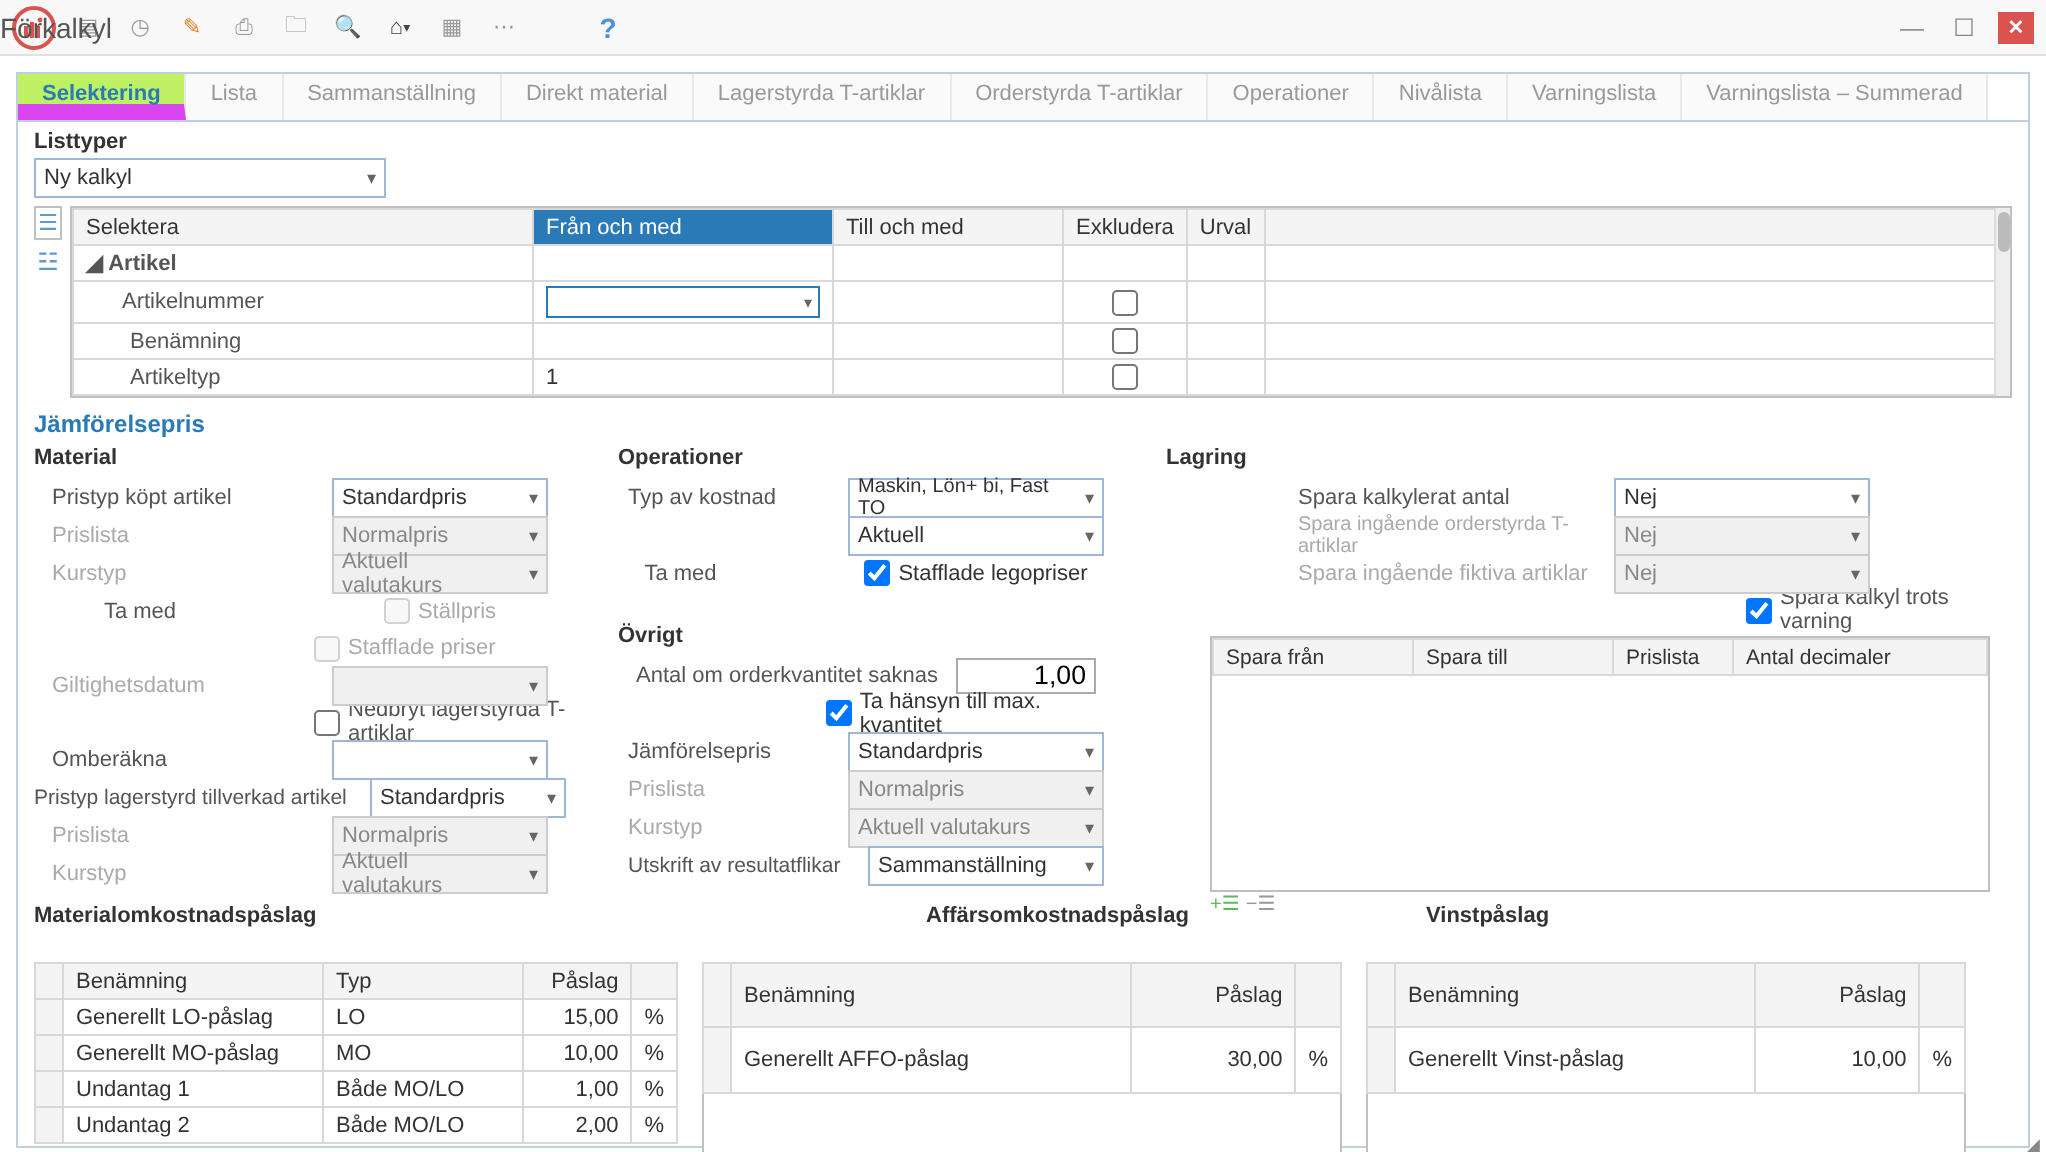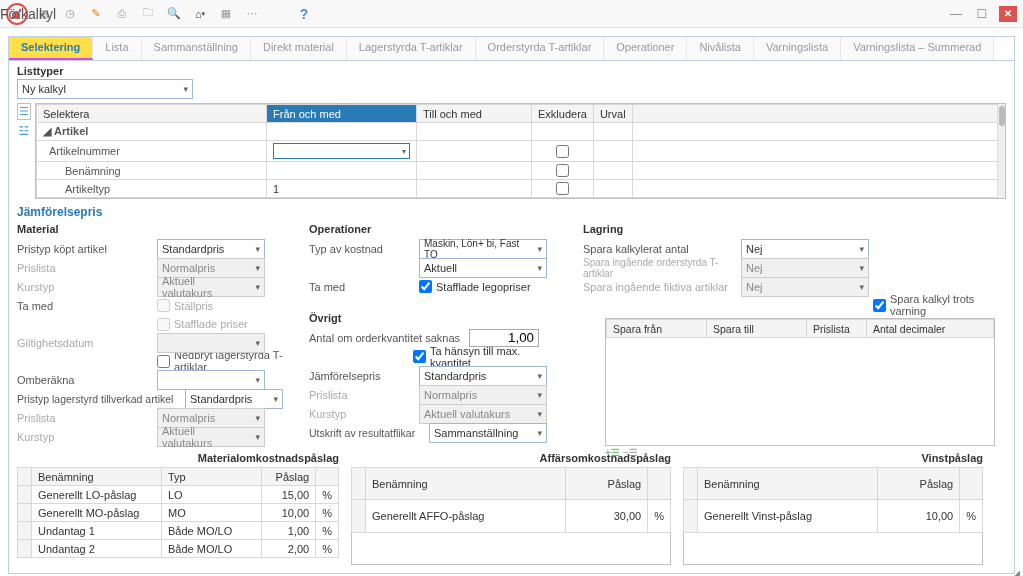--- a/index.html
+++ b/index.html
@@ -21,21 +21,21 @@
 .titlebar .win-controls { margin-left: auto; display: flex; gap: 8px; align-items: center; }
 .titlebar .win-btn { width: 18px; height: 14px; display: flex; align-items: center; justify-content: center; color: #888; font-size: 12px; }
 .titlebar .close-btn { background: #d9534f; color: #fff; width: 18px; height: 16px; font-size: 10px; font-weight: bold; }
 
 
 .content { border: 1px solid #bfcfe0; margin: 8px; padding: 0; height: 538px; background: #fff; position: relative; }
 
 
 .tabstrip { display: flex; border-bottom: 1px solid #bfcfe0; height: 24px; }
 .tab { padding: 4px 12px; color: #999; border-right: 1px solid #e8e8e8; background: #fafafa; cursor: pointer; }
-.tab.active { background: #fde047; color: #2a7ab8; border-bottom: 2px solid #d946ef; font-weight: 600; }
+.tab.active { background: #bef264; color: #2a7ab8; border-bottom: 8px solid #d946ef; font-weight: 600; }
 
 
 .section-pad { padding: 4px 8px 0; }
 .label-bold { font-weight: 600; color: #333; }
 .combo, .combo-sm { height: 20px; border: 1px solid #9db8d6; background: #fff; padding: 0 18px 0 4px; font-size: 11px; display: flex; align-items: center; position: relative; }
 .combo::after, .combo-sm::after { content: "▾"; position: absolute; right: 4px; color: #666; font-size: 9px; }
 .combo.disabled, .combo-sm.disabled { background: #f0f0f0; color: #888; border-color: #ccc; }
 .combo-sm { width: 108px; }
 
 
@@ -51,39 +51,39 @@
 .sel-grid input[type=checkbox] { margin: 0 auto; display: block; }
 .scroll-dot { width: 8px; background: #eee; position: absolute; right: 0; top: 0; bottom: 0; border-left: 1px solid #ddd; }
 .scroll-thumb { background: #bbb; width: 6px; height: 20px; margin: 2px auto; border-radius: 3px; }
 
 
 .settings { padding: 6px 8px; }
 .settings h3 { color: #2a7ab8; font-size: 12px; font-weight: 600; margin-bottom: 4px; }
 .settings .cols { display: flex; gap: 26px; }
 .col { flex: 0 0 auto; }
 .col h4 { font-weight: 600; margin-bottom: 4px; font-size: 11px; }
-.form-row { display: flex; align-items: center; height: 19px; margin-bottom: 0px; }
+.form-row { display: flex; align-items: center; height: 19px; margin-bottom: 0px; justify-content: center; }
 .form-row label { width: 140px; color: #555; }
 .form-row.disabled label { color: #aaa; }
 .chk-row { display: flex; align-items: center; gap: 4px; color: #555; height: 18px; margin-bottom: 0px; }
 .chk-row input { margin-left: 140px; }
 .chk-row.no-indent input { margin-left: 0; }
 .mini-input { width: 70px; height: 18px; border: 1px solid #aaa; text-align: right; padding-right: 4px; }
 
 
 .spara-box { border: 1px solid #c0c0c0; margin-top: 4px; }
 .spara-wrap { position: relative; margin-left: 22px; width: 390px; height: 128px; }
 .spara-table { width: 100%; border-collapse: collapse; }
 .spara-table th, .spara-table td { border: 1px solid #d8d8d8; padding: 2px 6px; text-align: left; font-weight: normal; height: 18px; background: #fcfcfc; font-size: 10.5px;}
 .spara-table th { background: #f4f4f4; }
 
 
 .bottom-grids { display: flex; gap: 12px; padding: 0 8px 4px; }
 .bg-col { }
-.bg-col h4 { font-weight: 600; margin-bottom: 3px; font-size: 11px; text-align: right; }
+.bg-col h4 { font-weight: 600; margin-bottom: 17px; font-size: 11px; }
 .bg-table { border: 1px solid #c0c0c0; border-collapse: collapse; }
 .bg-table th, .bg-table td { border: 1px solid #d8d8d8; padding: 2px 6px; font-weight: normal; height: 18px; text-align: left; }
 .bg-table th { background: #f4f4f4; }
 .bg-table td.num { text-align: right; }
 .row-hdr { width: 14px; background: #f4f4f4; }
 
 svg { display: block; }
 </style>
 </head>
 <body>
@@ -169,21 +169,21 @@
         </tr>
         <tr>
           <td class="tree-cell tree-header">◢ <span>Artikel</span></td>
           <td></td>
               <td></td>
               <td></td>
               <td></td>
               <td></td>
         </tr>
         <tr>
-          <td class="tree-cell" style="padding-left:12px">Artikelnummer</td>
+          <td class="tree-cell" style="padding-left:24px">Artikelnummer</td>
           <td>
                 <div class="cell-combo">
                   <span></span>
                 </div>
               </td>
           <td></td>
           <td style="text-align:center">
                 <input type="checkbox" style="">
               </td>
           <td></td>

